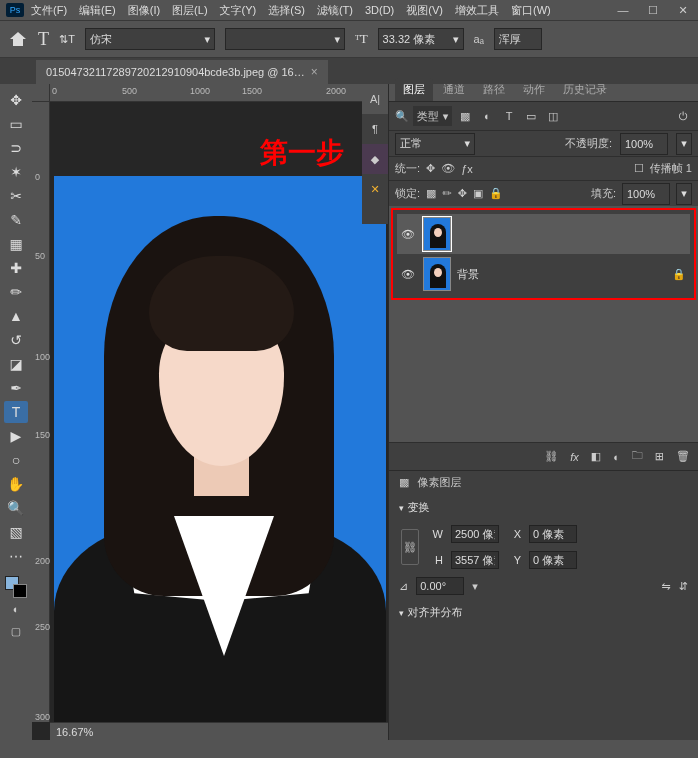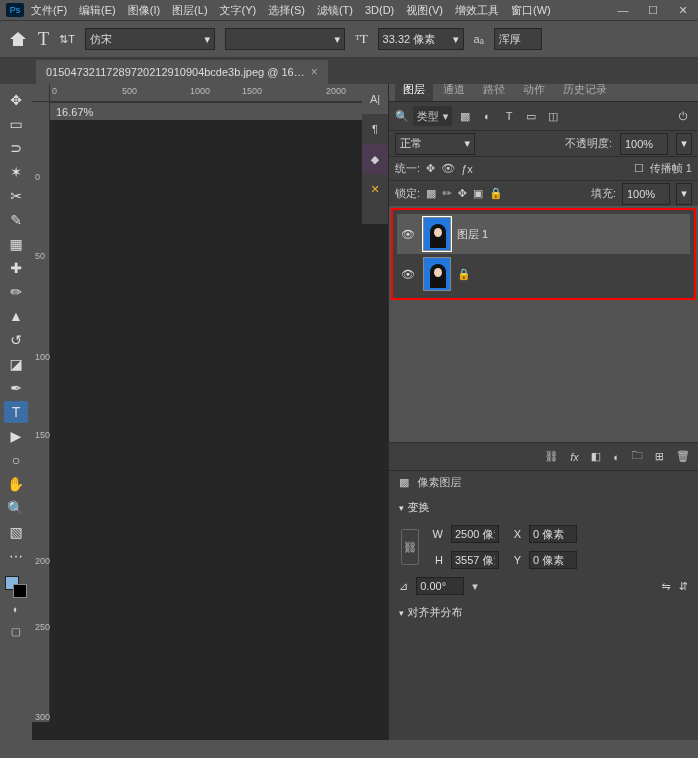--- a/index.html
+++ b/index.html
@@ -192,20 +192,35 @@
     </div>
     <div class="ruler-v">
       <span style="top:70px">0</span>
       <span style="top:149px">50</span>
       <span style="top:250px">100</span>
       <span style="top:328px">150</span>
       <span style="top:454px">200</span>
       <span style="top:520px">250</span>
       <span style="top:610px">300</span>
     </div>
+    <div class="canvas-inner">
+      <div class="annot">第一步</div>
+      <div class="doc">
+        <div class="person">
+          <div class="suit"></div>
+          <div class="collar-l"></div>
+            <div class="collar-r"></div>
+          <div class="hair"></div>
+          <div class="neck"></div>
+          <div class="face"></div>
+          <div class="bangs"></div>
+          <div class="vneck"></div>
+        </div>
+      </div>
+    </div>
     <div class="status">
       <span>16.67%</span>
     </div>
   </div>
 
   <div class="mini-strip" style="height:140px">
     <div class="mi act">A|</div>
     <div class="mi">¶</div>
     <div class="mi" style="background:#4b3a50">◆</div>
     <div class="mi" style="color:#f0b030">✕</div>
@@ -269,28 +284,28 @@
       <div class="sel small">▾</div>
     </div>
 
     <div class="layers-list">
       <div class="layer-row sel3">
         <span class="eye">👁</span>
         <div class="thumb sel-th">
             <div class="tp"></div>
             <div class="tf"></div>
           </div>
-        <span class="layer-name">图层 1</span>
       </div>
       <div class="layer-row">
         <span class="eye">👁</span>
         <div class="thumb">
             <div class="tp"></div>
             <div class="tf"></div>
           </div>
+        <span class="layer-name">背景</span>
         <span class="lock">🔒</span>
       </div>
     </div>
 
     <div class="layer-btnbar">
       <span>⛓</span>
       <span><i>fx</i></span>
       <span>◧</span>
       <span>◐</span>
       <span>🗀</span>

